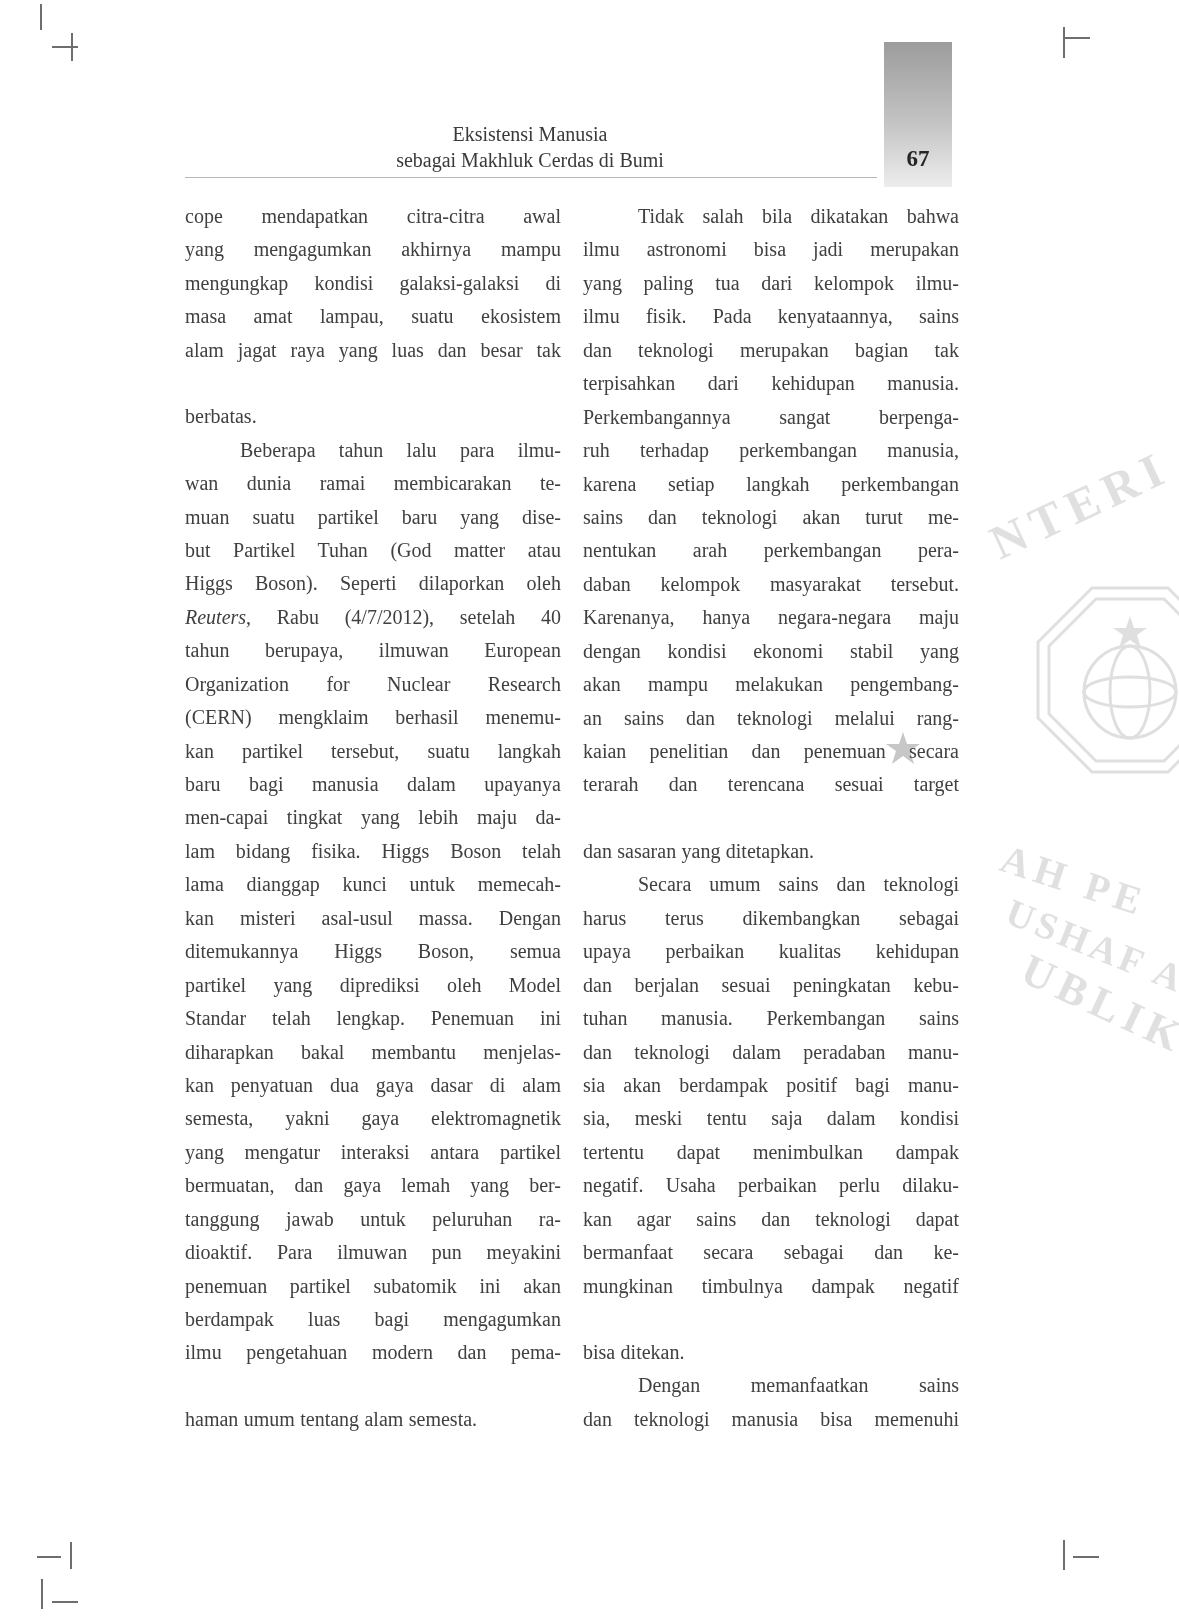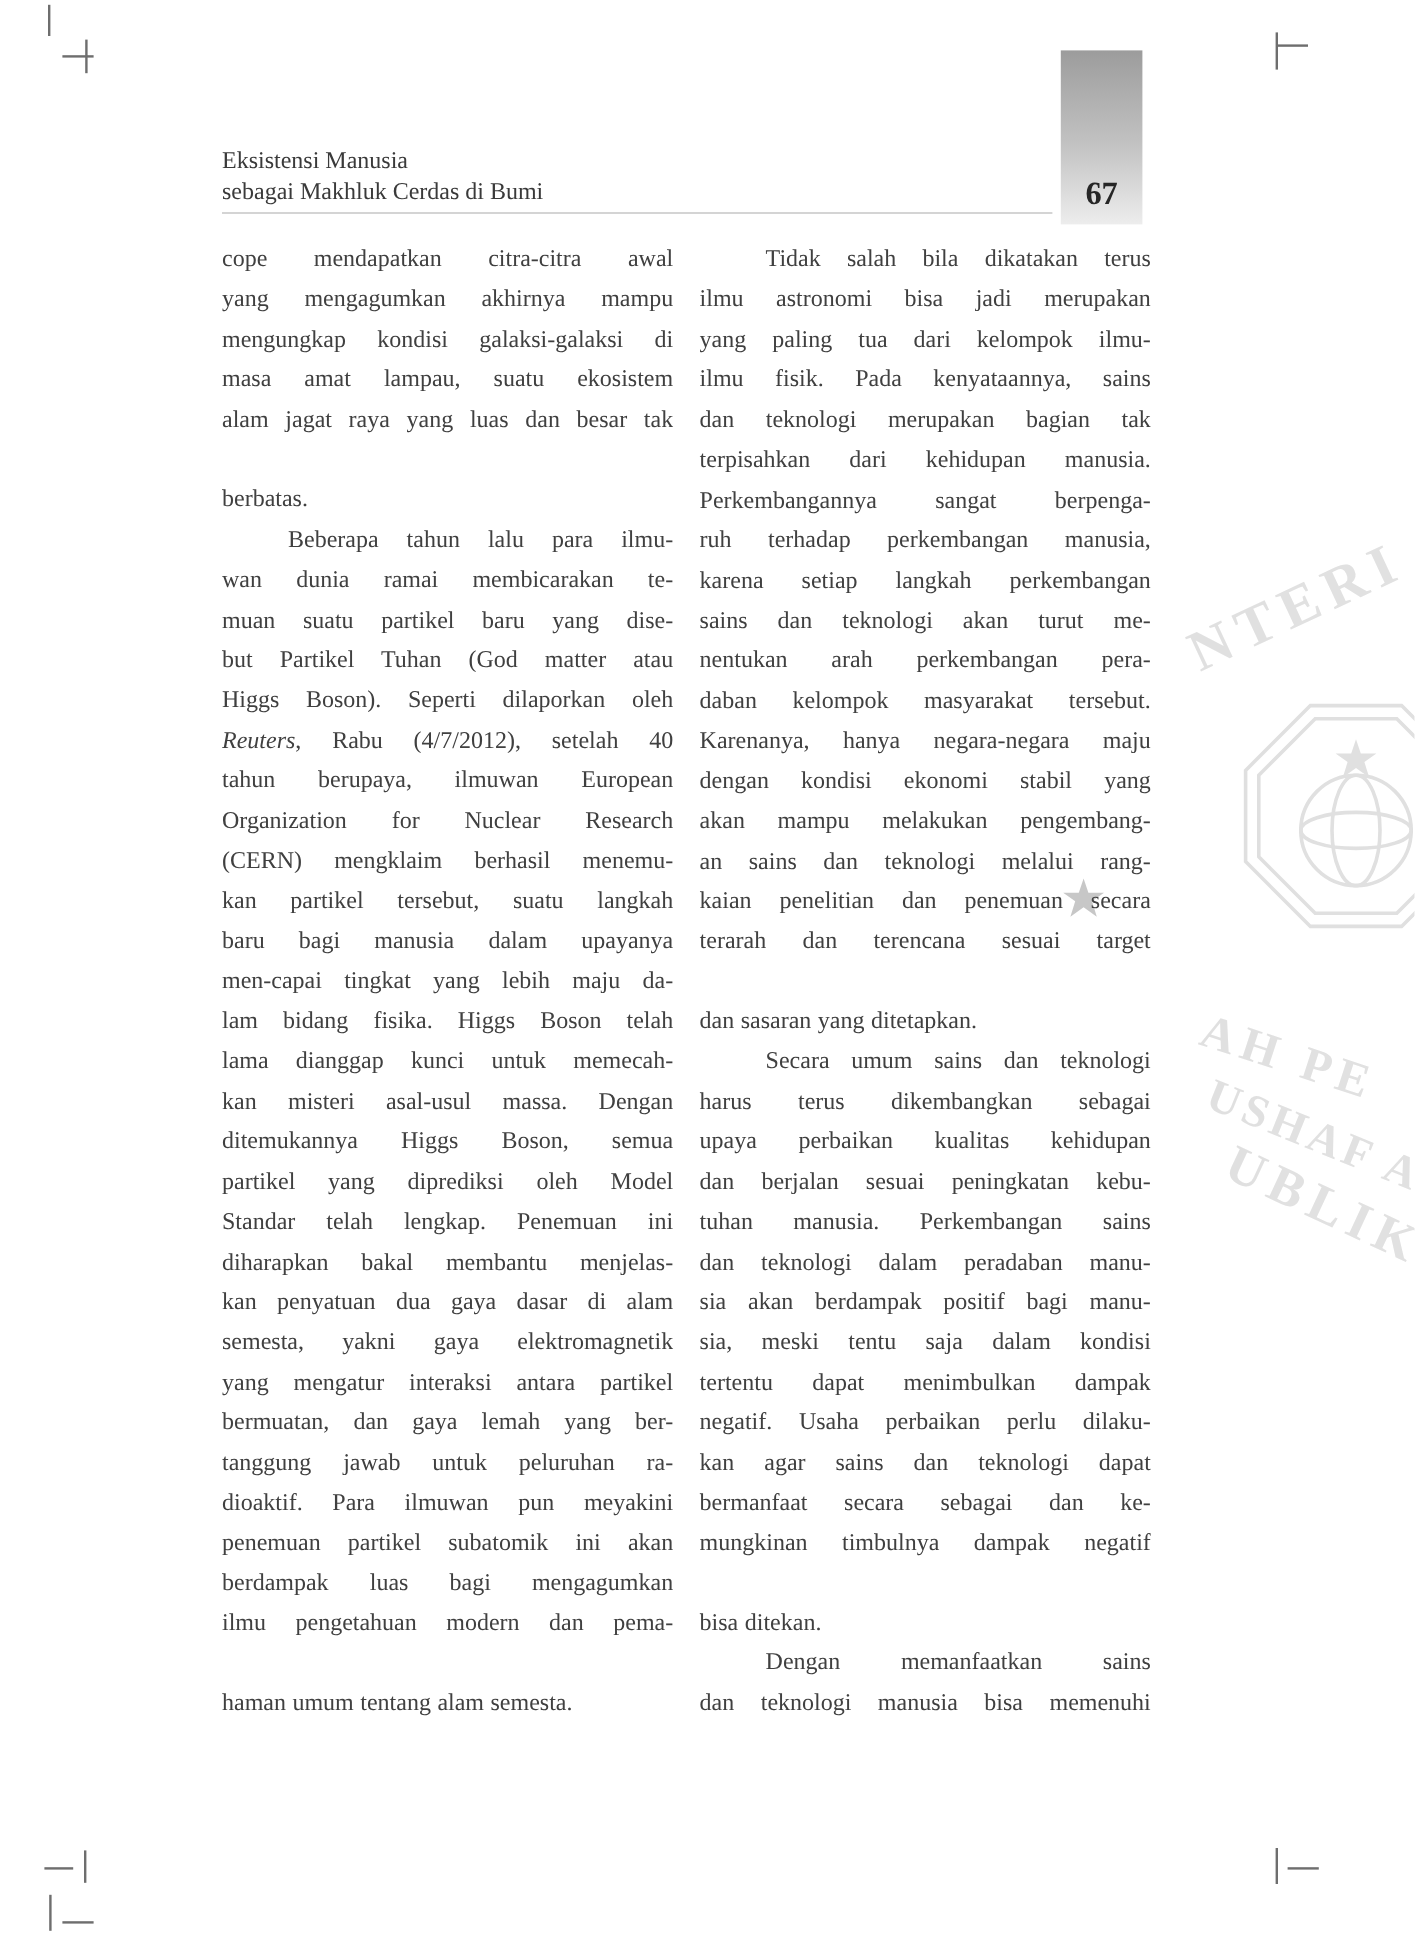--- a/index.html
+++ b/index.html
@@ -11,35 +11,35 @@
     overflow:hidden;
     font-family:"Liberation Serif", serif;
     color:#404040;
   }
   
   .cropmark{position:absolute;background:#6e6e6e;}
 
   
   .header{
     position:absolute;left:185px;top:121px;width:690px;
-    text-align:left;font-size:20px;line-height:26px;color:#3a3a3a;
+    text-align:center;font-size:20px;line-height:26px;color:#3a3a3a;
   }
   .header .hline{display:block;}
   .rule{
     position:absolute;left:185px;top:177px;width:692px;height:1px;
     background:#b8b8b8;
   }
   
   .graybar{
     position:absolute;left:884px;top:42px;width:68px;height:145px;
     background:linear-gradient(180deg,#9c9c9c 0%,#c3c3c3 55%,#ededed 100%);
   }
   .pagenum{
     position:absolute;left:884px;top:146px;width:68px;text-align:center;
-    font-size:27px;font-weight:700;color:#262626;
+    font-size:23px;font-weight:700;color:#262626;
   }
 
   
   .columns{
     position:absolute;left:185px;top:200px;width:774px;
     display:flex;gap:22px;
   }
   .col{width:376px;}
   .para{margin:0;}
   .line{
@@ -141,21 +141,21 @@
           <div class="line"><span>tanggung jawab untuk peluruhan ra-</span></div>
           <div class="line"><span>dioaktif. Para ilmuwan pun meyakini</span></div>
           <div class="line"><span>penemuan partikel subatomik ini akan</span></div>
           <div class="line"><span>berdampak luas bagi mengagumkan</span></div>
           <div class="line"><span>ilmu pengetahuan modern dan pema-</span></div>
           <div class="line last"><span>haman umum tentang alam semesta.</span></div>
         </div>
       </div>
     <div class="col">
         <div class="para">
-          <div class="line indent"><span>Tidak salah bila dikatakan terus</span></div>
+          <div class="line indent"><span>Tidak salah bila dikatakan bahwa</span></div>
           <div class="line"><span>ilmu astronomi bisa jadi merupakan</span></div>
           <div class="line"><span>yang paling tua dari kelompok ilmu-</span></div>
           <div class="line"><span>ilmu fisik. Pada kenyataannya, sains</span></div>
           <div class="line"><span>dan teknologi merupakan bagian tak</span></div>
           <div class="line"><span>terpisahkan dari kehidupan manusia.</span></div>
           <div class="line"><span>Perkembangannya sangat berpenga-</span></div>
           <div class="line"><span>ruh terhadap perkembangan manusia,</span></div>
           <div class="line"><span>karena setiap langkah perkembangan</span></div>
           <div class="line"><span>sains dan teknologi akan turut me-</span></div>
           <div class="line"><span>nentukan arah perkembangan pera-</span></div>

